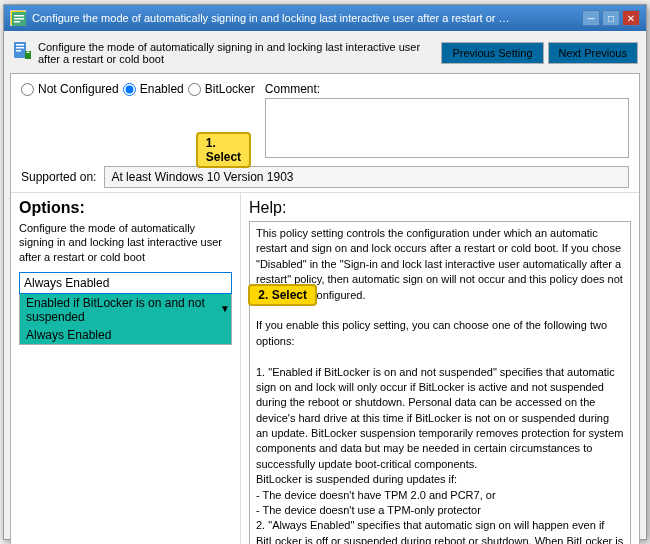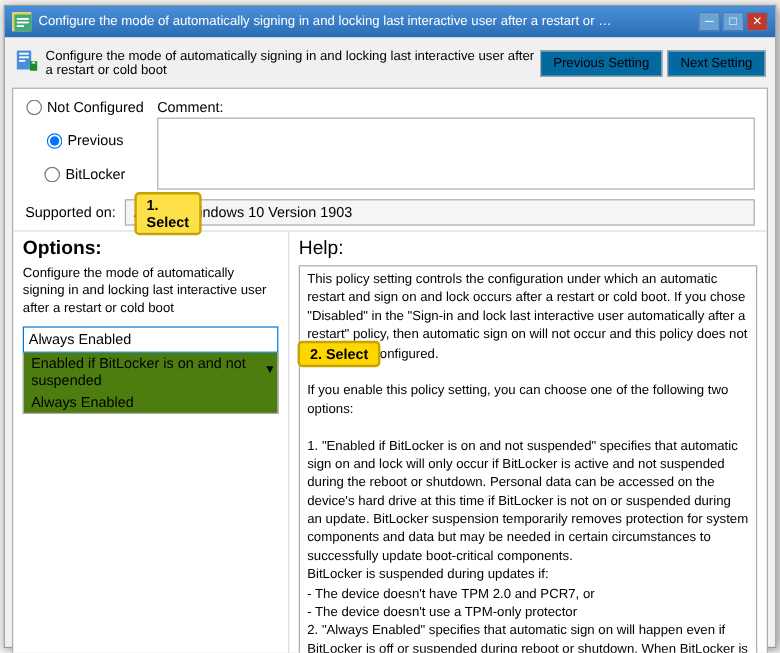--- a/index.html
+++ b/index.html
@@ -125,24 +125,22 @@
     }
     .radio-comment-row {
       display: flex;
       padding: 8px 10px 4px 10px;
       gap: 10px;
       align-items: flex-start;
       flex-shrink: 0;
     }
     .radio-group {
       display: flex;
-      flex-direction: column;
-      gap: 14px;
+      gap: 4px;
       min-width: 100px;
-      align-items: center;
     }
     .radio-item {
       display: flex;
       align-items: center;
       gap: 4px;
       font-size: 12px;
     }
     .radio-item input[type=radio] { margin: 0; }
     .comment-section {
       flex: 1;
@@ -226,21 +224,21 @@
       right: 2px;
       top: 50%;
       transform: translateY(-50%);
       pointer-events: none;
       font-size: 10px;
     }
     .dropdown-list {
       width: 100%;
       border: 1px solid #adadad;
       border-top: none;
-      background: #4d7c0f;
+      background: #14b8a6;
       font-size: 12px;
     }
     .dropdown-item {
       padding: 2px 6px;
       cursor: pointer;
     }
     .help-panel {
       flex: 1;
       display: flex;
       flex-direction: column;
@@ -316,35 +314,35 @@
             <rect x="4" y="6" width="8" height="1.5" fill="white"></rect>
             <rect x="4" y="9" width="5" height="1.5" fill="white"></rect>
             <polygon points="13,10 19,10 19,18 13,18" fill="#228b22"></polygon>
             <polygon points="14,12 18,12 16,10" fill="white"></polygon>
           </svg>
         </div>
         <span class="top-bar-title">Configure the mode of automatically signing in and locking last interactive user after a restart or cold boot</span>
       </div>
       <div class="top-bar-buttons">
         <button class="nav-btn">Previous Setting</button>
-        <button class="nav-btn">Next Setting</button>
+        <button class="nav-btn">Next Previous</button>
       </div>
     </div>
 
     <div class="main-panel">
 
       <div class="radio-comment-row relative-wrapper">
         <div class="radio-group">
           <div class="radio-item">
             <input type="radio" name="config" id="notconfigured" style="">
             <label for="notconfigured">Not Configured</label>
           </div>
           <div class="radio-item" style="position:relative;">
             <input type="radio" name="config" id="enabled" checked="" style="">
-            <label for="enabled">Previous</label>
+            <label for="enabled">Enabled</label>
 
             <div class="callout-1">
               <span>1. Select</span>
             </div>
           </div>
           <div class="radio-item">
             <input type="radio" name="config" id="disabled" style="">
             <label for="disabled">BitLocker</label>
           </div>
         </div>

